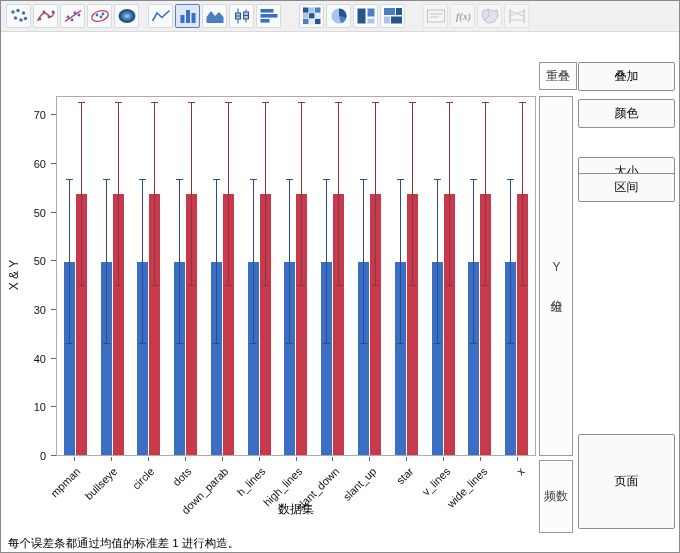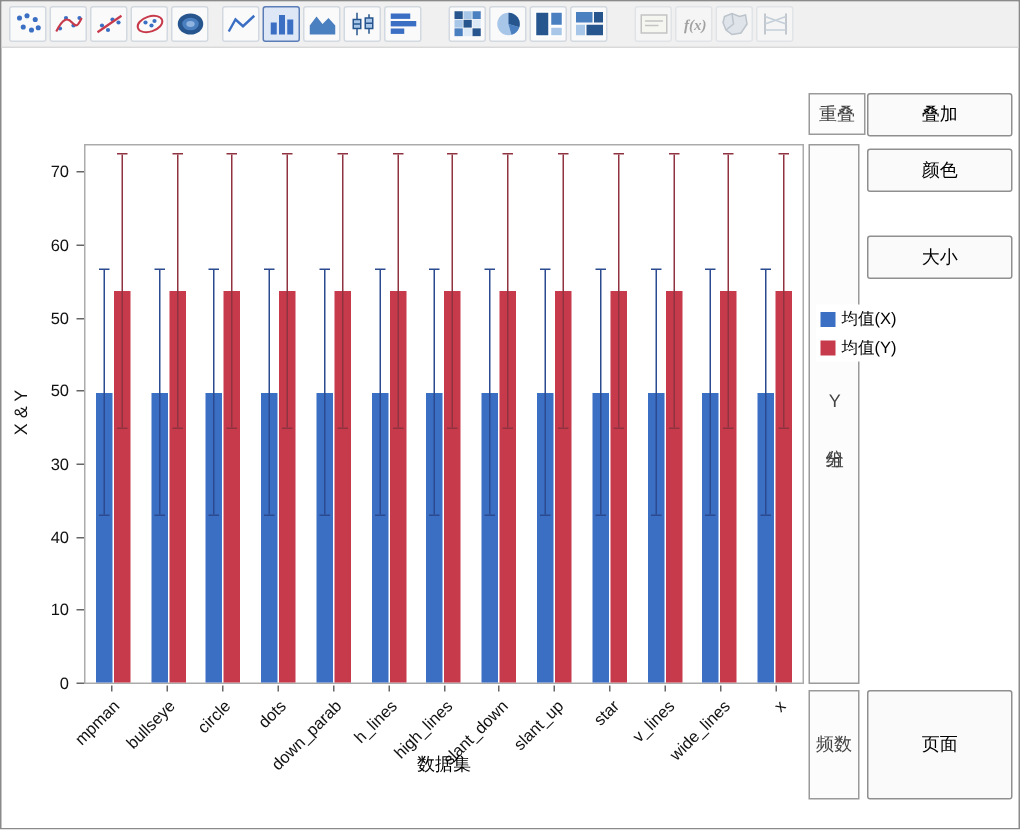--- a/index.html
+++ b/index.html
@@ -29,21 +29,21 @@
   .zone-ygroup span{writing-mode:vertical-rl;text-orientation:upright;letter-spacing:1px;}
   .zone-map{left:5px;top:459px;width:47px;height:73px;font-size:10px;white-space:nowrap;overflow:hidden;}
   .zone-freq{left:538px;top:459px;width:34px;height:73px;}
   .panel-btn{position:absolute;left:577px;width:97px;border:1px solid #8f8f8f;background:#fafafa;
     border-radius:2px;display:flex;align-items:center;justify-content:center;font-size:12px;
     box-sizing:border-box;cursor:pointer;}
   .pb-overlay{top:61px;height:29px;}
   .pb-color{top:98px;height:29px;}
   .pb-size{top:135px;height:29px;margin-top:21px;}
   .pb-interval{top:172px;height:29px;}
-  .pb-page{top:459px;height:73px;}
+  .pb-page{top:433px;height:95px;}
   
   .legend{position:absolute;left:543px;top:202px;z-index:3;background:#fff;padding:2px 3px;
     display:flex;flex-direction:column;gap:4px;}
   .legend-item{display:flex;align-items:center;gap:4px;font-size:11px;white-space:nowrap;}
   .legend-swatch{width:10px;height:10px;display:inline-block;}
   
   .plot{position:absolute;left:55px;top:95px;width:480px;height:360px;background:#fff;
     border:1px solid #ababab;box-sizing:border-box;}
   .bar-groups{position:absolute;left:0;top:0;right:0;bottom:0;display:flex;}
   .bar-group{flex:1;position:relative;display:flex;justify-content:center;align-items:flex-end;gap:1px;}
@@ -244,34 +244,27 @@
 
   <div class="panel-btn pb-overlay">
       <span>叠加</span>
     </div>
   <div class="panel-btn pb-color">
       <span>颜色</span>
     </div>
   <div class="panel-btn pb-size">
       <span>大小</span>
     </div>
+  <div class="panel-btn pb-interval">
+      <span>区间</span>
+    </div>
   <div class="panel-btn pb-page">
       <span>页面</span>
     </div>
 
-  <div class="legend">
-      <div class="legend-item">
-        <span class="legend-swatch" style="background: rgb(59, 111, 196);"></span>
-        <span>均值(X)</span>
-      </div>
-      <div class="legend-item">
-        <span class="legend-swatch" style="background: rgb(199, 58, 76);"></span>
-        <span>均值(Y)</span>
-      </div>
-    </div>
 
   <div class="y-axis">
     <div class="y-title">X &amp; Y</div>
   <div class="ytick-label" style="bottom: 0%;">0</div>
       <div class="ytick-mark" style="bottom: 0%;"></div>
       <div class="ytick-label" style="bottom: 13.5135%;">10</div>
       <div class="ytick-mark" style="bottom: 13.5135%;"></div>
       <div class="ytick-label" style="bottom: 27.027%;">40</div>
       <div class="ytick-mark" style="bottom: 27.027%;"></div>
       <div class="ytick-label" style="bottom: 40.5405%;">30</div>
@@ -444,14 +437,15 @@
       <div class="xtick" style="left: calc(73.0769% - 0.5px);"></div>
       <div class="xlab" style="left: calc(80.7692% - 100px);">v_lines</div>
       <div class="xtick" style="left: calc(80.7692% - 0.5px);"></div>
       <div class="xlab" style="left: calc(88.4615% - 100px);">wide_lines</div>
       <div class="xtick" style="left: calc(88.4615% - 0.5px);"></div>
       <div class="xlab" style="left: calc(96.1538% - 100px);">x</div>
       <div class="xtick" style="left: calc(96.1538% - 0.5px);"></div>
     </div>
   <div class="x-title">数据集</div>
 
+  <div class="footnote">每个误差条都通过均值的标准差 1 进行构造。</div>
 
 </div>
 
 </body></html>

